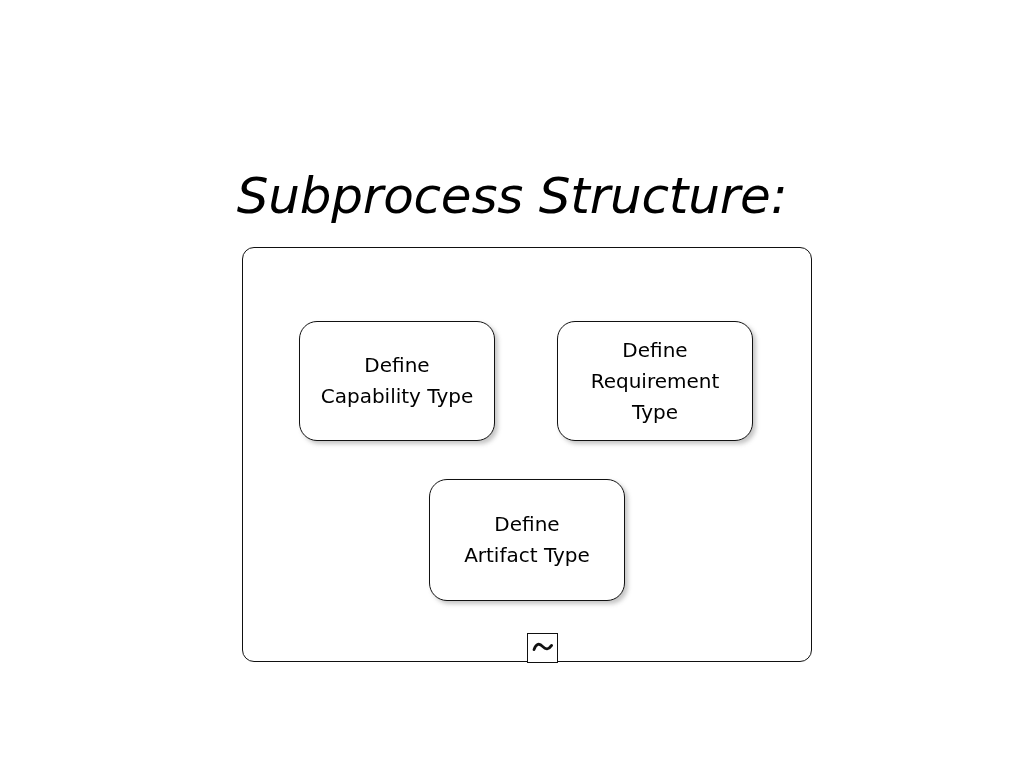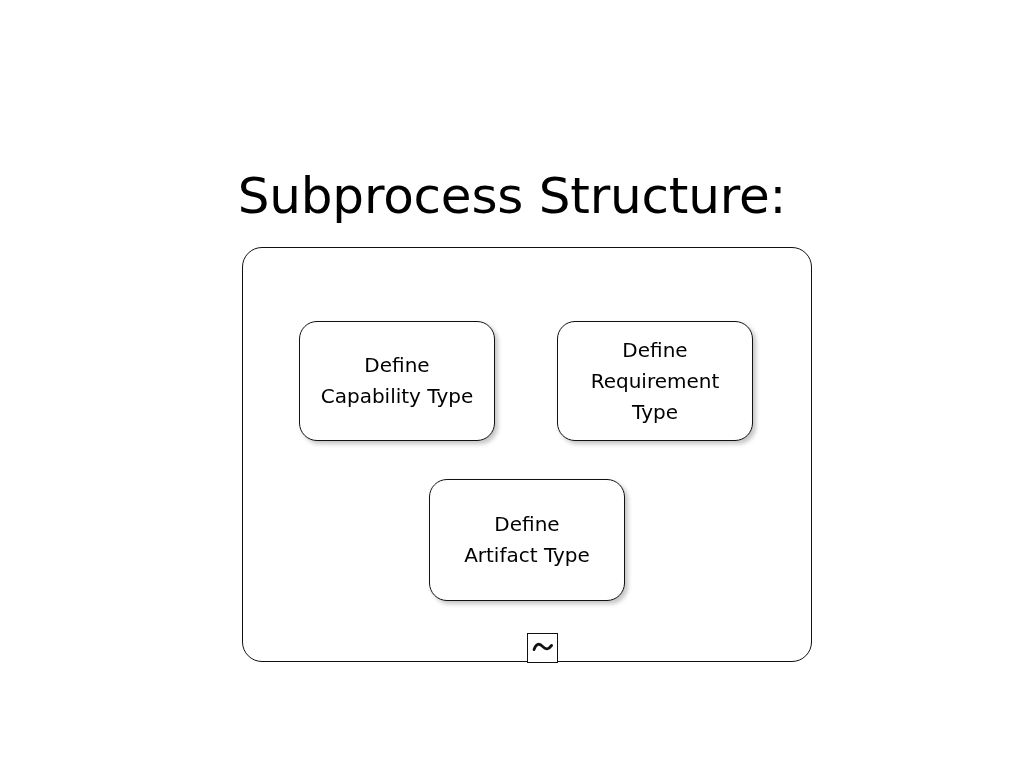--- a/index.html
+++ b/index.html
@@ -27,32 +27,33 @@
     text-align: center;
     font-size: 50px;
     line-height: 68px;
     font-weight: 400;
     letter-spacing: -0.2px;
     color: #000000;
     white-space: pre;
   }
   .slide-title .title-line {
     display: block;
+    font-style: italic;
   }
 
   
   .subprocess-container {
     position: absolute;
     left: 242px;
     top: 247px;
     width: 570px;
     height: 415px;
     box-sizing: border-box;
     border: 1.6px solid #111111;
-    border-radius: 20px;
+    border-radius: 12px;
     background: #ffffff;
   }
   .subprocess-container::after {
     
     content: "";
     position: absolute;
     left: 4px;
     top: 4px;
     right: -4px;
     bottom: -4px;

